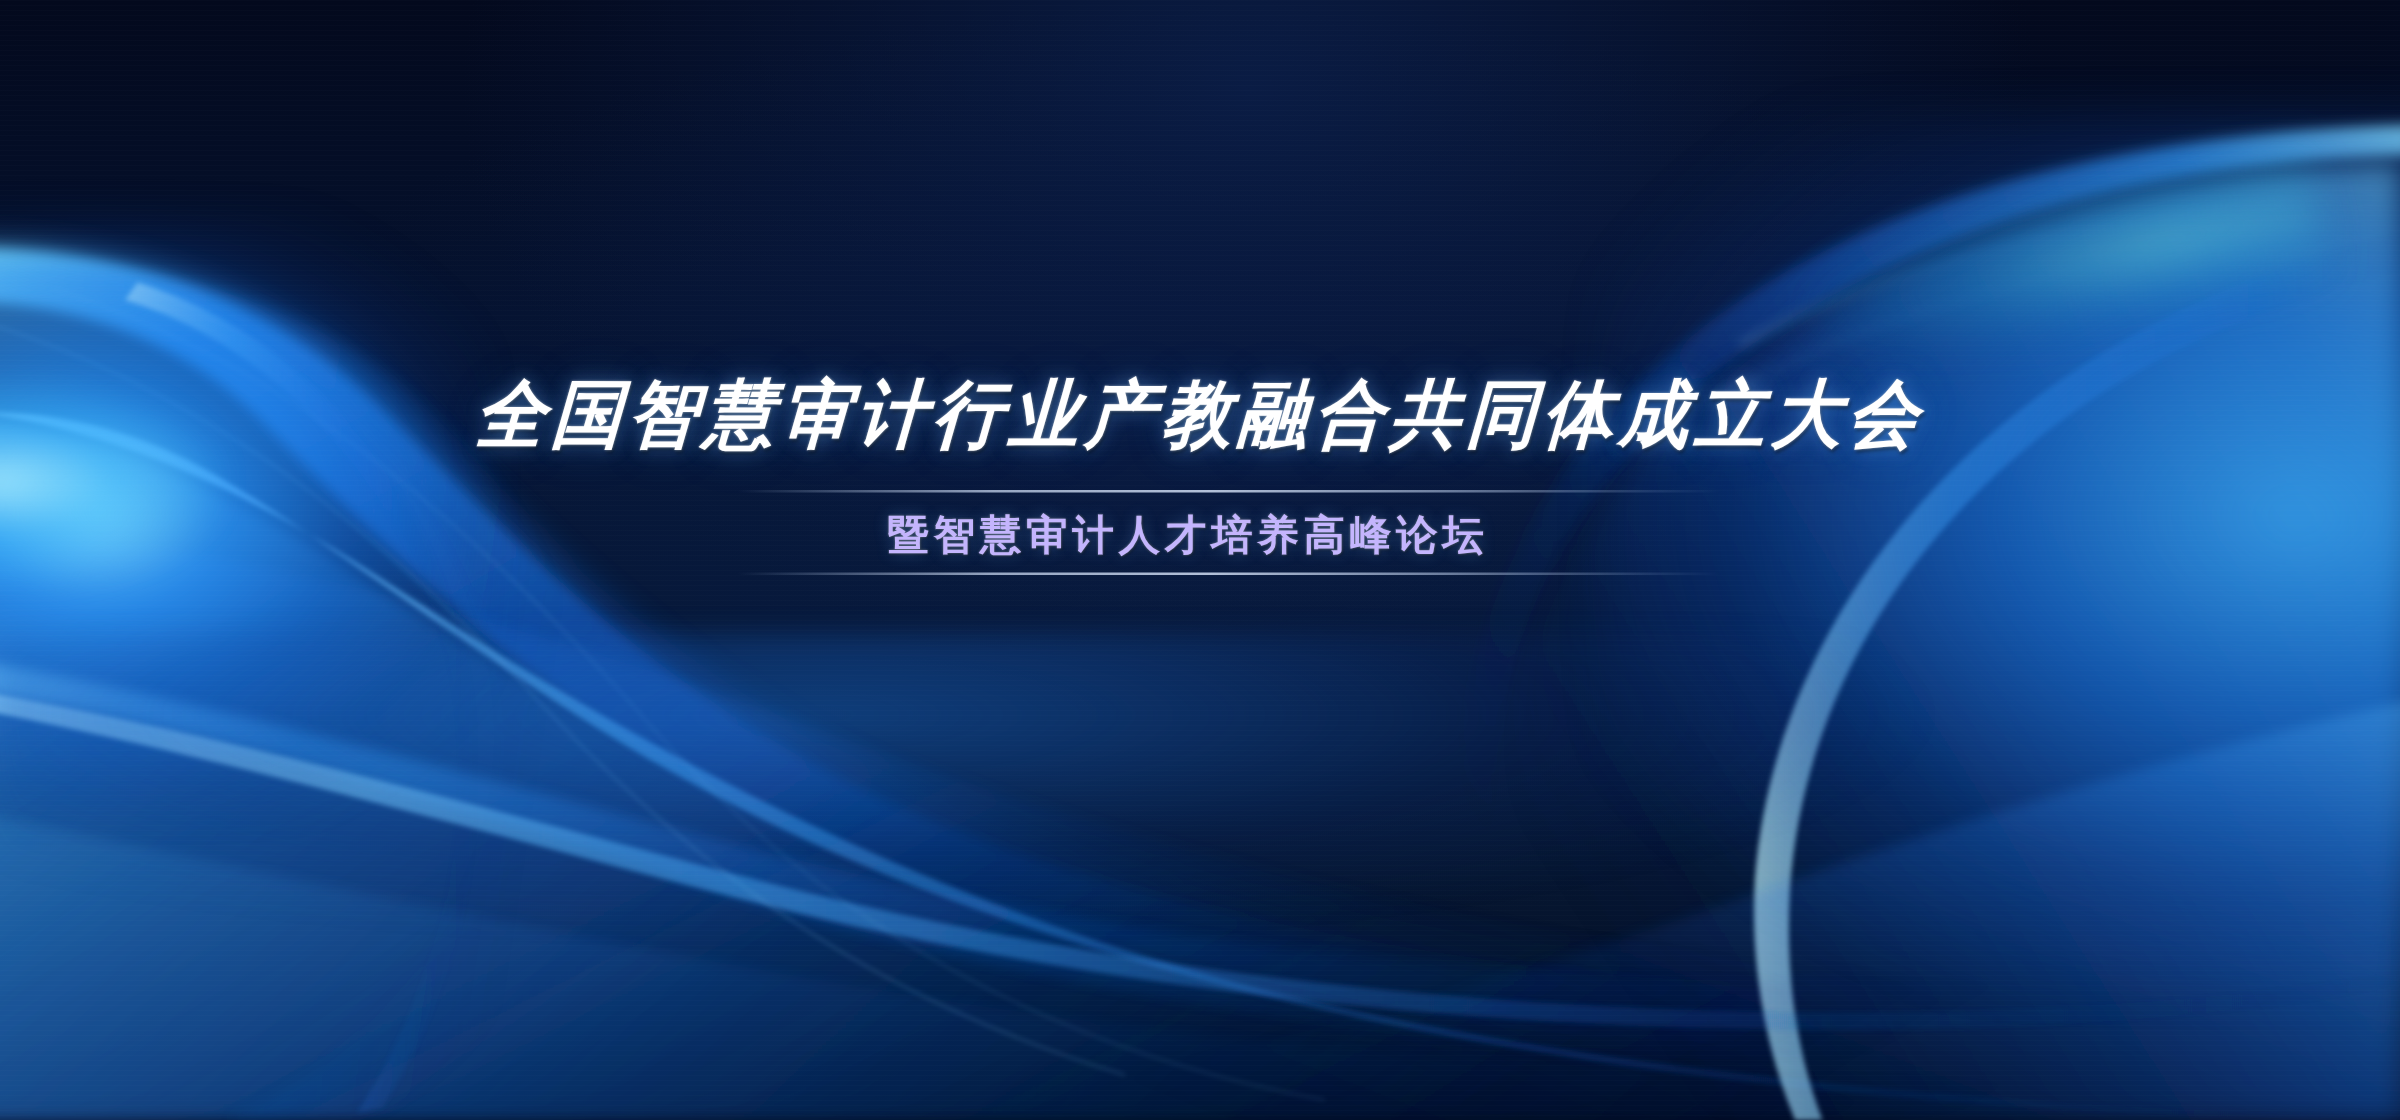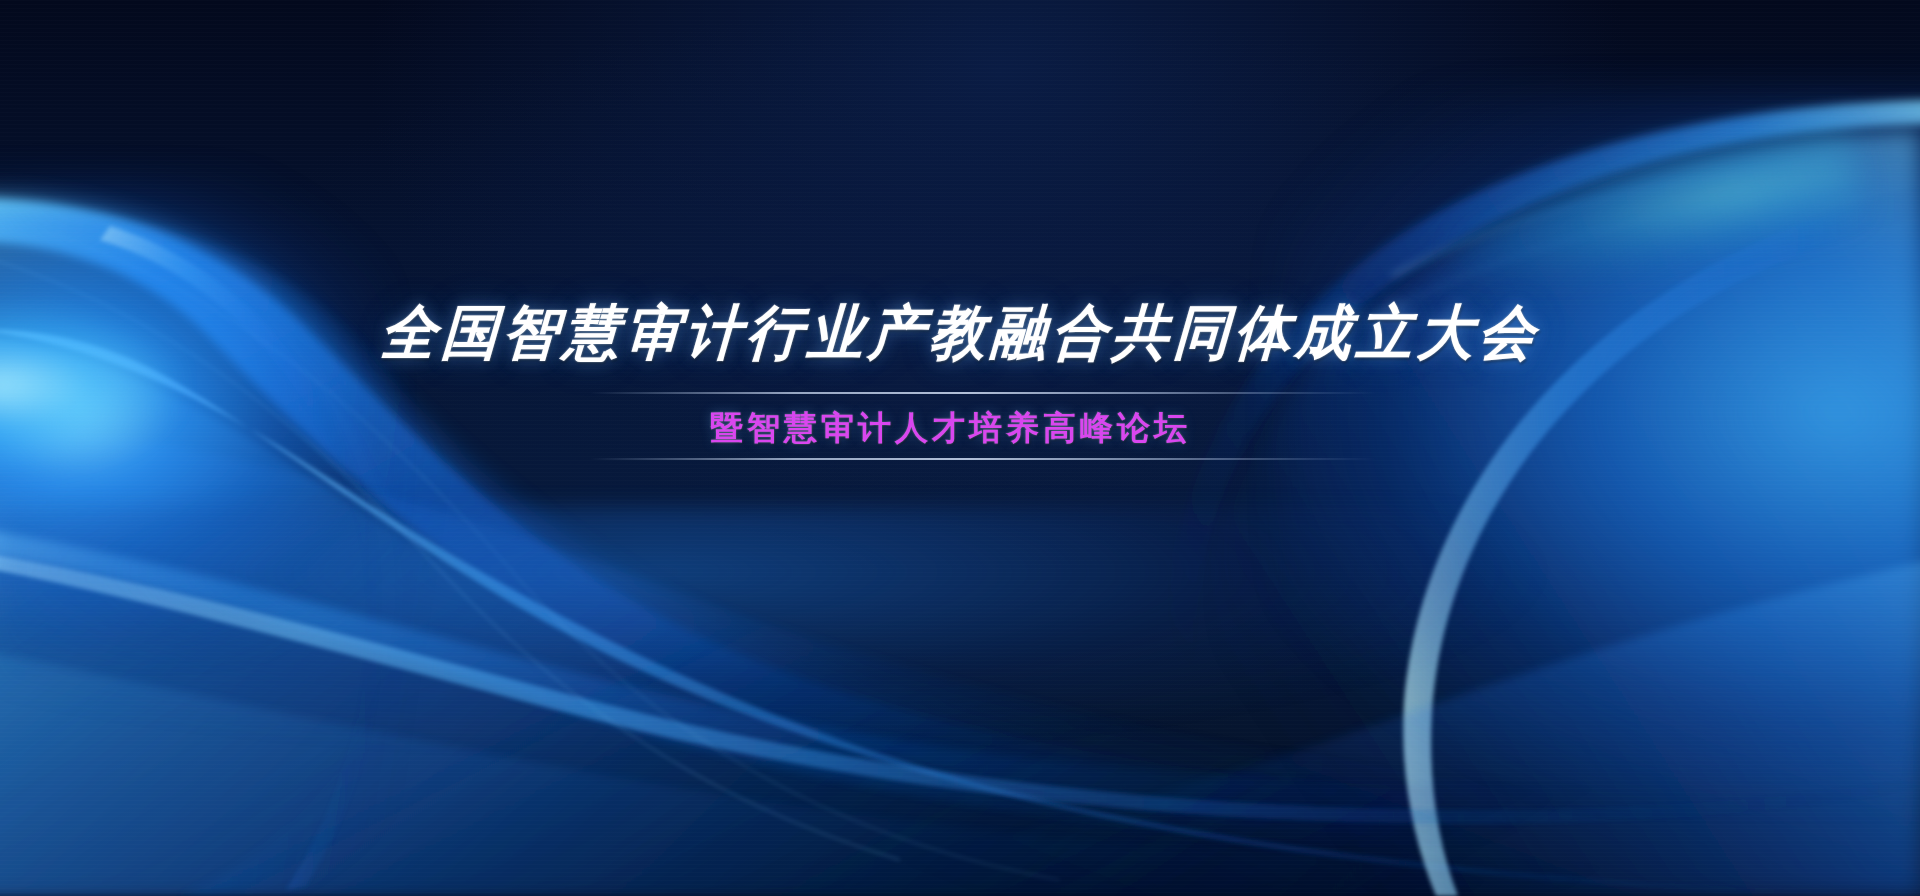--- a/index.html
+++ b/index.html
@@ -172,21 +172,21 @@
     position: absolute;
     left: 0;
     top: 14px;
     width: 1901px;
     text-align: center;
     font-family: "DejaVu Serif", "Liberation Serif", serif;
     font-size: 33px;
     line-height: 44px;
     letter-spacing: 4px;
     font-weight: bold;
-    color: #d946ef;
+    color: #c4b5fd;
     white-space: nowrap;
     text-shadow:
        0 0 2px rgba(255,255,255,0.4),
        0 0 12px rgba(110,180,255,0.30),
        1px 1px 3px rgba(0,0,0,0.6);
   }
 </style>
 </head>
 <body>
 

